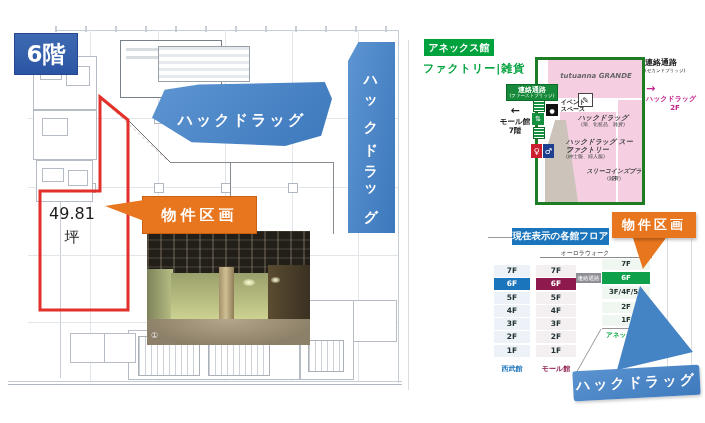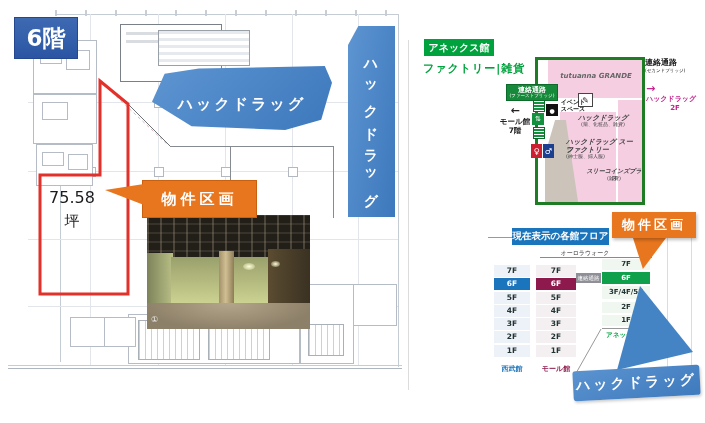--- a/index.html
+++ b/index.html
@@ -2,21 +2,21 @@
 <html><head>
 <meta charset="utf-8">
 <style>
   html,body{margin:0;padding:0;}
   body{
     width:705px;height:423px;position:relative;background:#ffffff;
     font-family:"DejaVu Sans", sans-serif;overflow:hidden;
   }
   .abs{position:absolute;}
   
-  #left-plan{left:8px;top:2px;width:394px;height:372px;text-decoration:underline;}
+  #left-plan{left:8px;top:18px;width:394px;height:372px;text-decoration:underline;}
   .cadline{background:#c6ccd4;}
   .cadline-dark{background:#868b92;}
   .grid{background:#e2e6ea;}
   .cadrect{border:1px solid #b6bcc5;background:#fff;}
   .cadrect-dark{border:1px solid #7a8088;background:#fff;}
   .striped{border:1px solid #9aa0a8;background:repeating-linear-gradient(180deg,#e6eaee 0 3px,#ffffff 3px 7px);}
   .vstriped{border:1px solid #aab0b8;background:repeating-linear-gradient(90deg,#ccd1d8 0 1px,transparent 1px 6px);}
   .colmark{width:8px;height:8px;border:1px solid #b2b8c1;background:#fff;}
   #badge-6f{
     left:6px;top:15px;width:62px;height:40px;
@@ -216,21 +216,21 @@
 
   <div id="blob-callout" class="abs">
     <span>ハックドラッグ</span>
   </div>
 
   <div id="vbar-callout" class="abs">
     <span>ハックドラッグ</span>
   </div>
 
   <div id="area-label" class="abs">
-    <div class="v1">75.58</div>
+    <div class="v1">49.81</div>
     <div class="v2">坪</div>
   </div>
 
   <div id="prop-callout-left" class="abs">
     <span>物件区画</span>
   </div>
 
   <div id="photo" class="abs">
     <div class="ceiling"></div>
     <div class="wall-left"></div>

